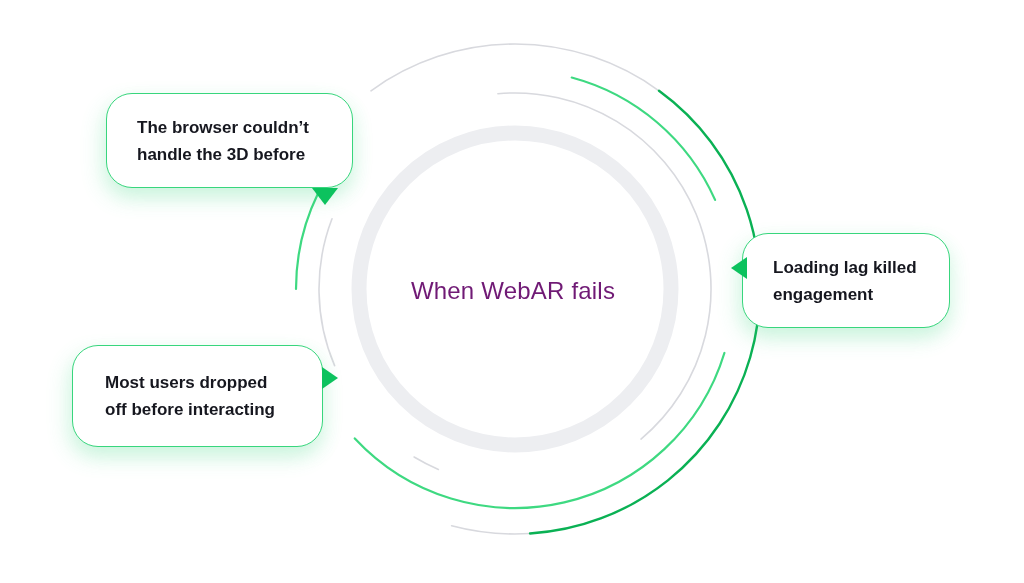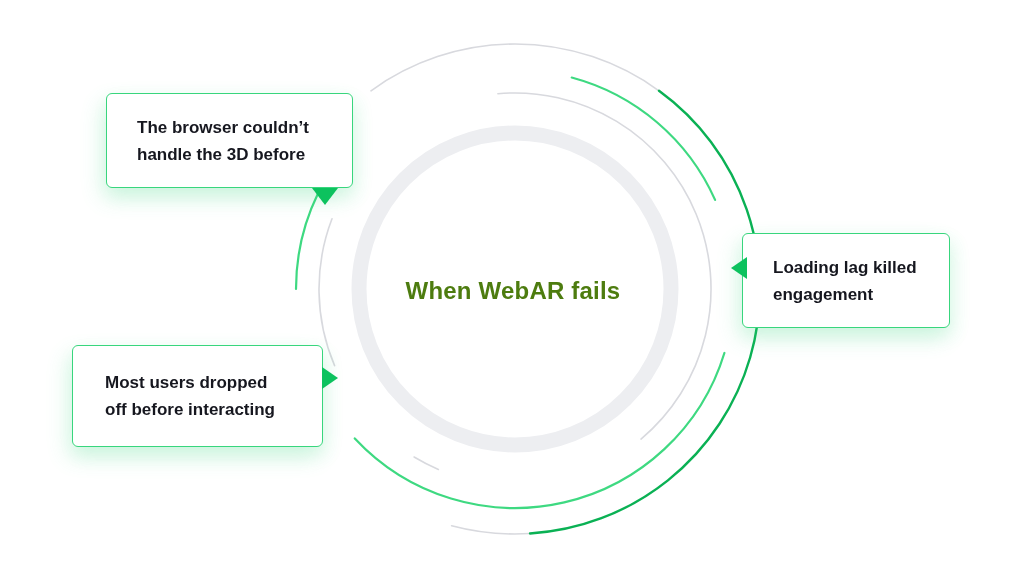--- a/index.html
+++ b/index.html
@@ -17,33 +17,33 @@
     width: 1024px; height: 583px;
   }
   .layer-rings   { z-index: 0; }
   .layer-markers { z-index: 2; pointer-events: none; }
 
   .hub-title {
     position: absolute;
     left: 513px; top: 291px;
     transform: translate(-50%, -50%);
     font-size: 24px;
-    font-weight: 700;
-    color: #4d7c0f;
+    font-weight: 400;
+    color: #701a75;
     letter-spacing: 0.2px;
     white-space: nowrap;
     z-index: 1;
   }
 
   .callout {
     position: absolute;
     box-sizing: border-box;
     background: #ffffff;
     border: 1.5px solid #38d67d;
-    border-radius: 6px;
+    border-radius: 26px;
     display: flex;
     flex-direction: column;
     justify-content: center;
     font-size: 17px;
     font-weight: 700;
     color: #16171f;
     line-height: 27px;
     box-shadow: -4px 10px 22px rgba(62, 217, 129, 0.20),
                  4px  8px 18px rgba(62, 217, 129, 0.10);
     z-index: 1;

